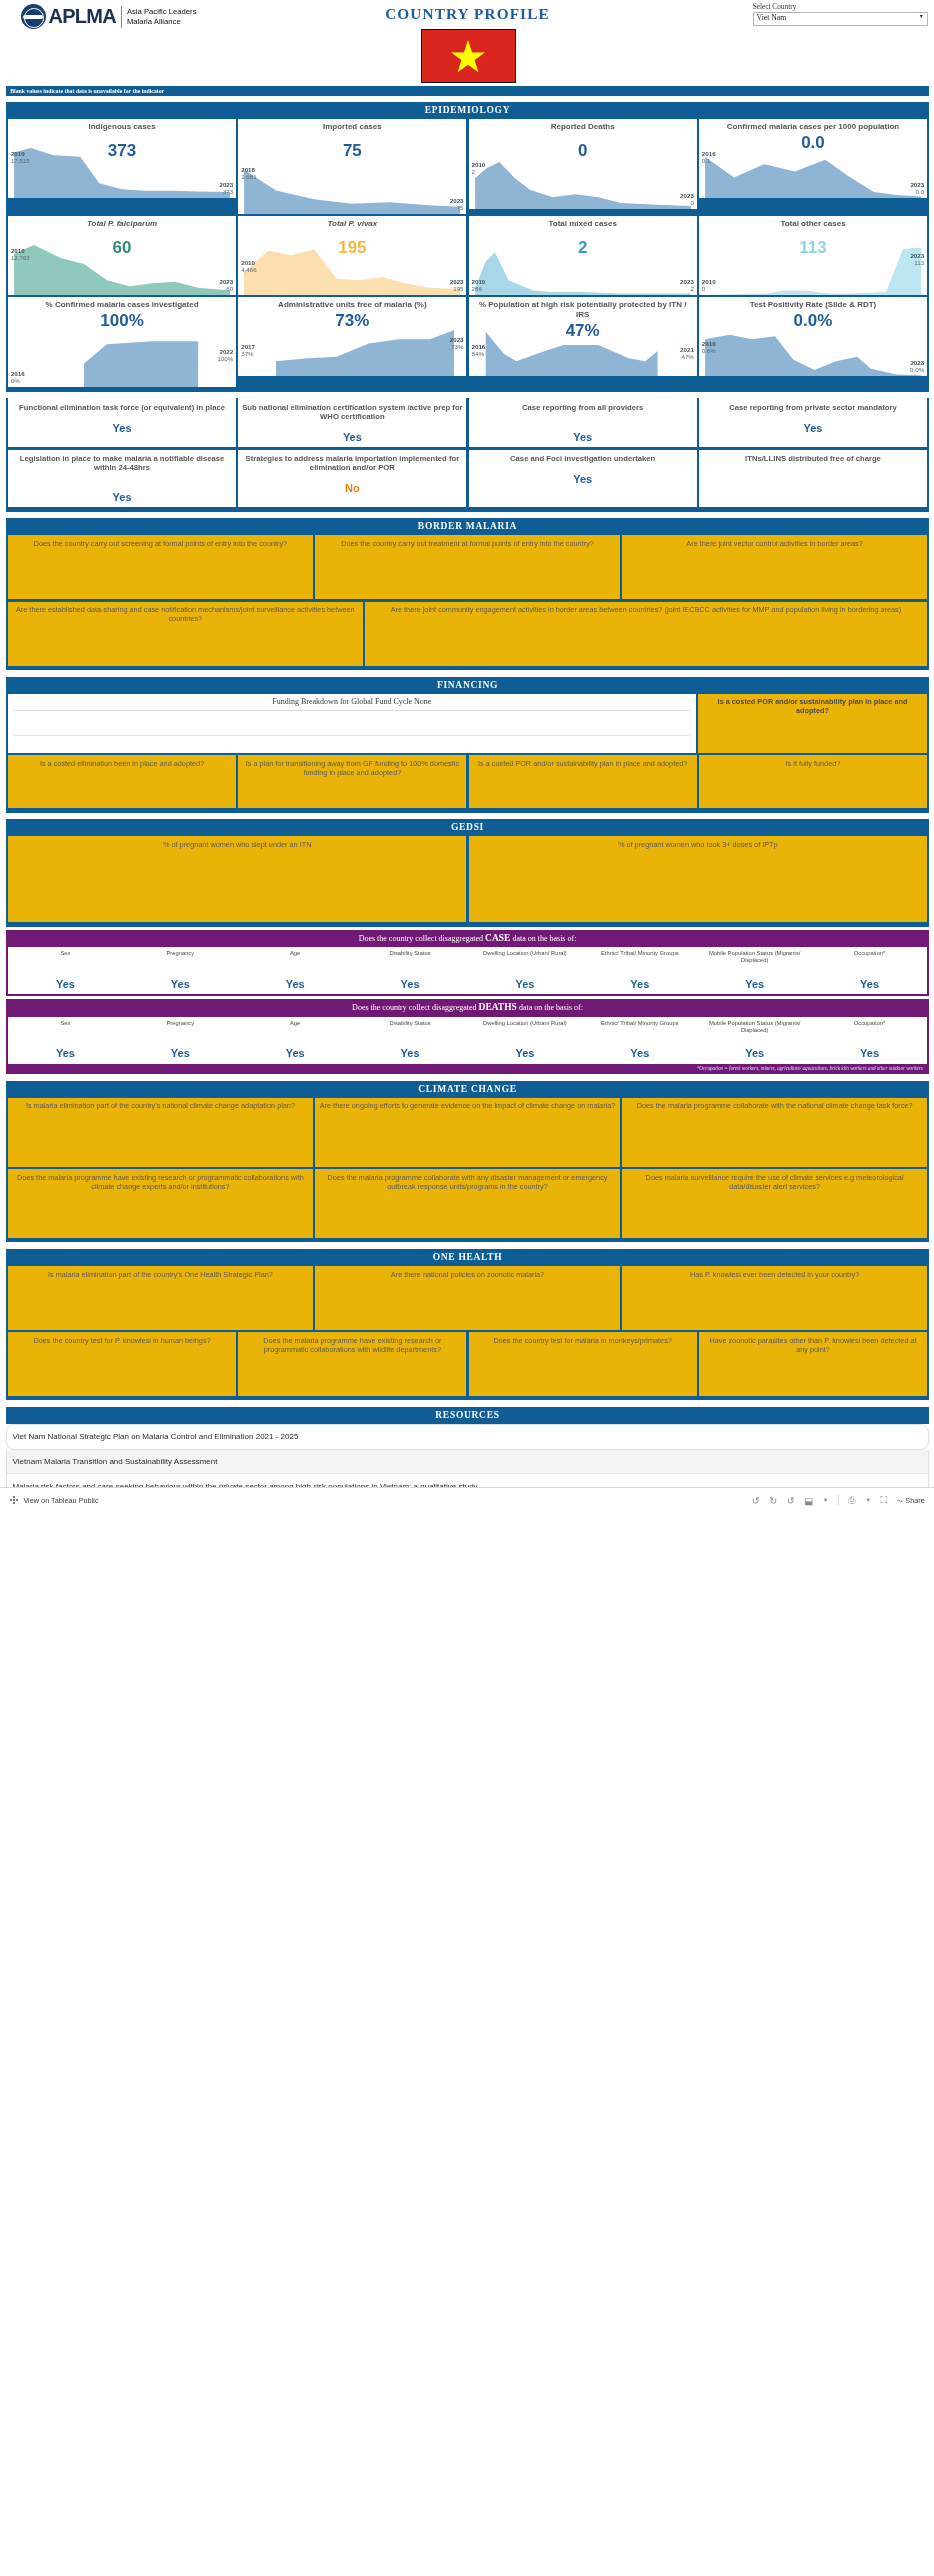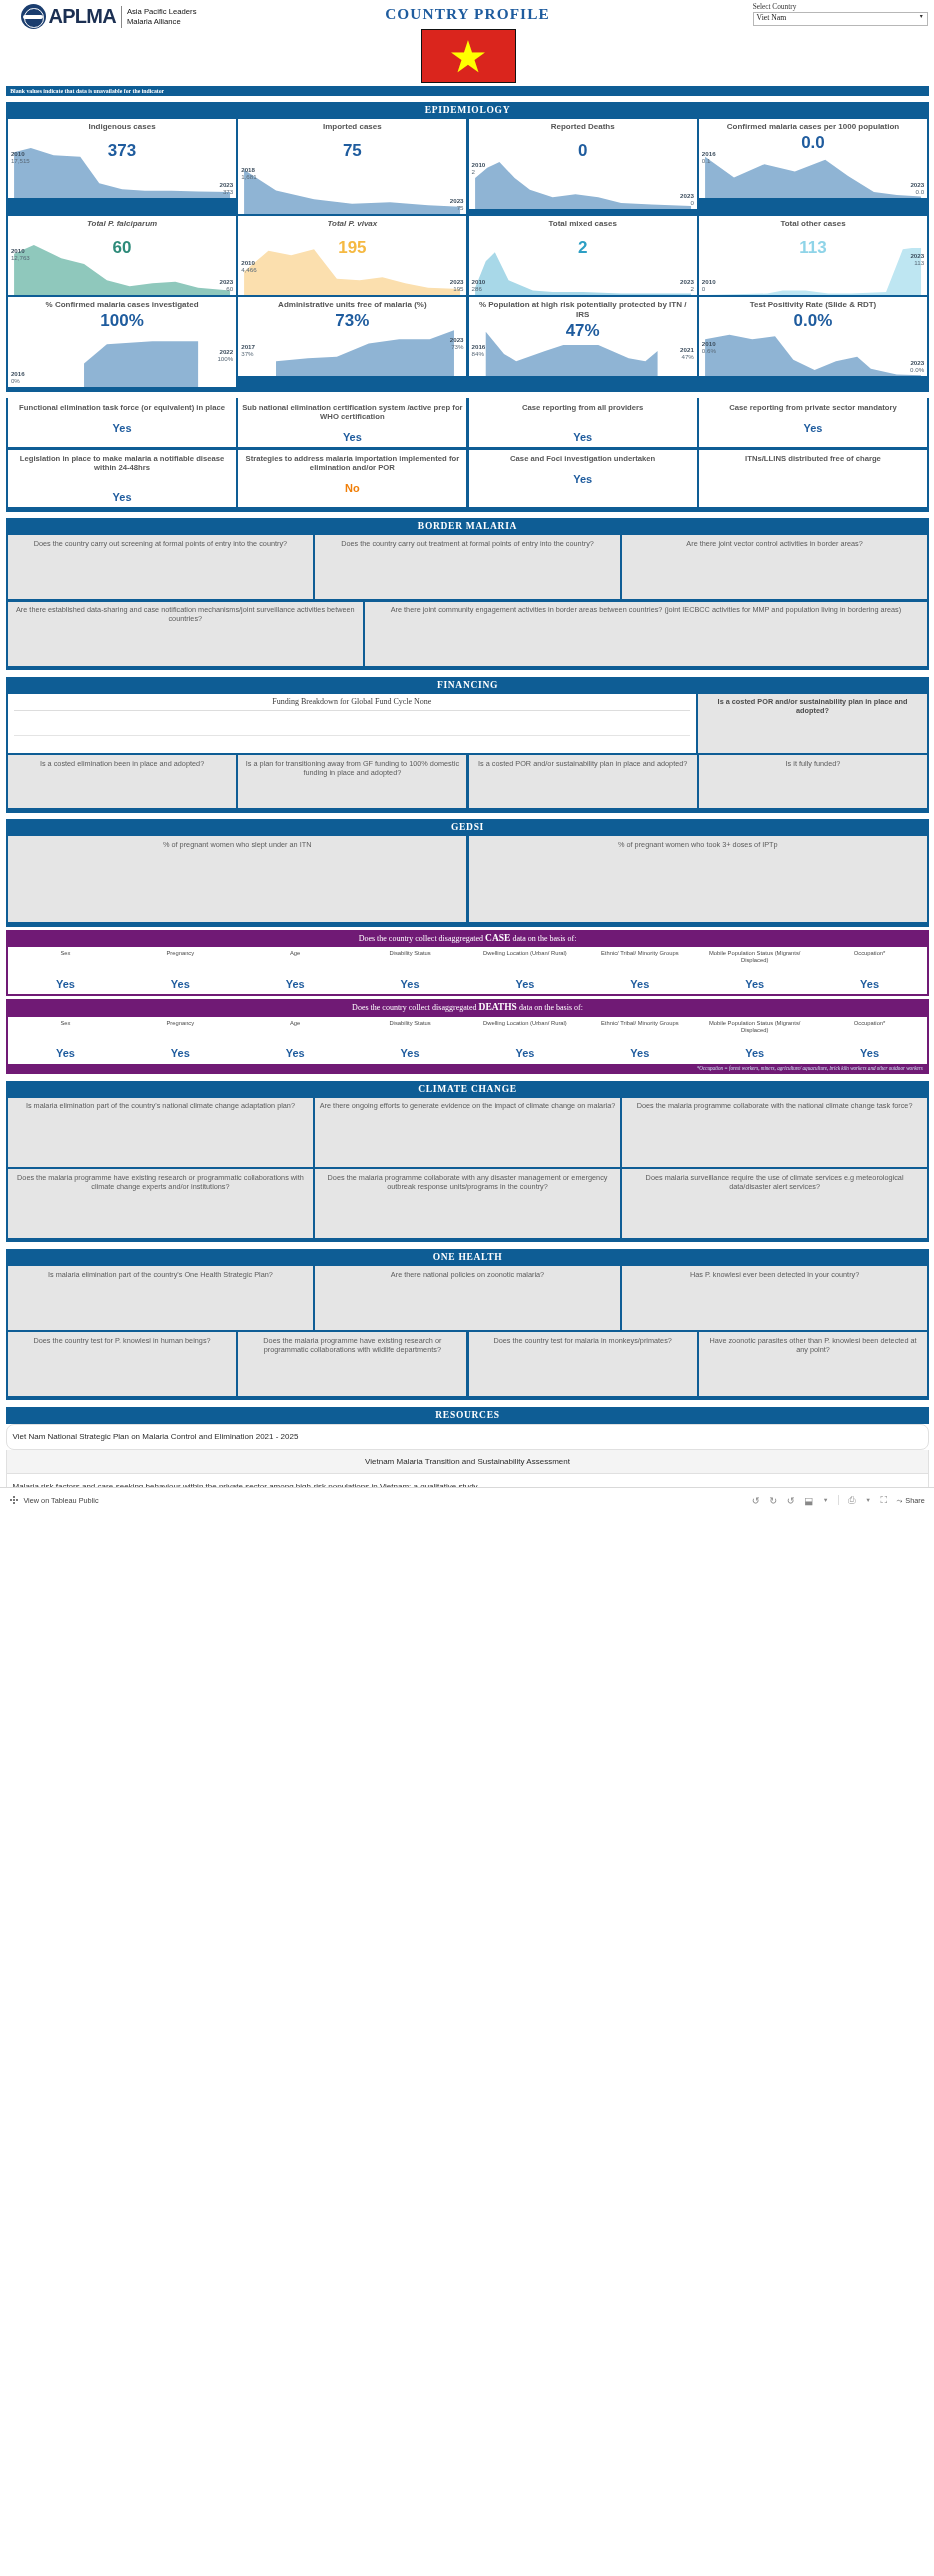--- a/index.html
+++ b/index.html
@@ -72,21 +72,21 @@
   .lbl.right { right:2.9px; text-align:right; }
 
   
   .qa { background:#fff; flex:1; padding:4.4px 3.7px; display:flex; flex-direction:column; }
   .qa-q { text-align:center; font-size:7.7px; color:#595959; font-weight:bold; line-height:9px; }
   .qa-a { text-align:center; font-size:11px; font-weight:bold; color:#1F5C9E; margin-top:10.2px; }
   .qa-a.no { color:#F07F09; }
   .policy-card { min-height:47px; }
 
   
-  .qb { background:#e5e5e5; flex:1; padding:3.7px 4.4px; }
+  .qb { background:#eab308; flex:1; padding:3.7px 4.4px; }
   .qb-q { text-align:center; font-size:7.3px; color:#5c5c5c; line-height:9px;
      font-family:"Liberation Sans", sans-serif; }
   .h88 { min-height:64px; }
   .h72 { min-height:53px; }
   .h94 { min-height:69px; }
 
   
   .fin-main { background:#fff; flex:3.07; padding:3.7px 5.8px; }
   .fin-main .fin-title { text-align:center; font-family:"Liberation Serif", serif;
      font-size:8px; color:#3a3a3a; padding-bottom:3.7px; }
@@ -105,21 +105,21 @@
   .dcol { flex:1; padding:2.9px 1.5px 4.4px 1.5px; text-align:center; }
   .dcol .dh { font-size:5.8px; color:#4a4a4a; line-height:7.3px; min-height:23.4px; }
   .dcol .dv { font-size:11px; font-weight:bold; color:#1F5C9E; margin-top:4.4px; }
   .footnote { color:#cfe3f2; text-align:right; font-family:"Liberation Serif", serif;
      font-style:italic; font-size:5.1px; padding:1.5px 4.4px 0.7px 0; }
 
   
   .res-list { margin:0 5.8px; }
   .res-item { border:0.7px solid #e0e0e0; border-top:none; padding:7.3px 5.8px; font-size:8px; color:#2b2b2b; }
   .res-item:first-child { border-top:0.7px solid #e0e0e0;border-radius:8px; }
-  .res-item.alt { background:#f4f4f4;text-align:center; }
+  .res-item.alt { background:#f4f4f4; }
   .copyright { text-align:right; font-family:"Liberation Serif", serif; font-size:5.8px;
      color:#333; padding:7.3px 7.3px 0 0; }
 
   
   .bottombar { position:absolute; left:0; bottom:0; width:935px; height:25px;
      border-top:0.7px solid #d9d9d9; background:#fff; display:flex; align-items:center;
      justify-content:space-between; padding:0 10.2px; }
   .tb-left { display:flex; align-items:center; gap:4.4px; font-size:7.3px; color:#444; }
   .tb-logo { width:8.8px; height:8.8px; position:relative; }
   .tb-logo span { position:absolute; width:2.2px; height:2.2px; background:#777; }

